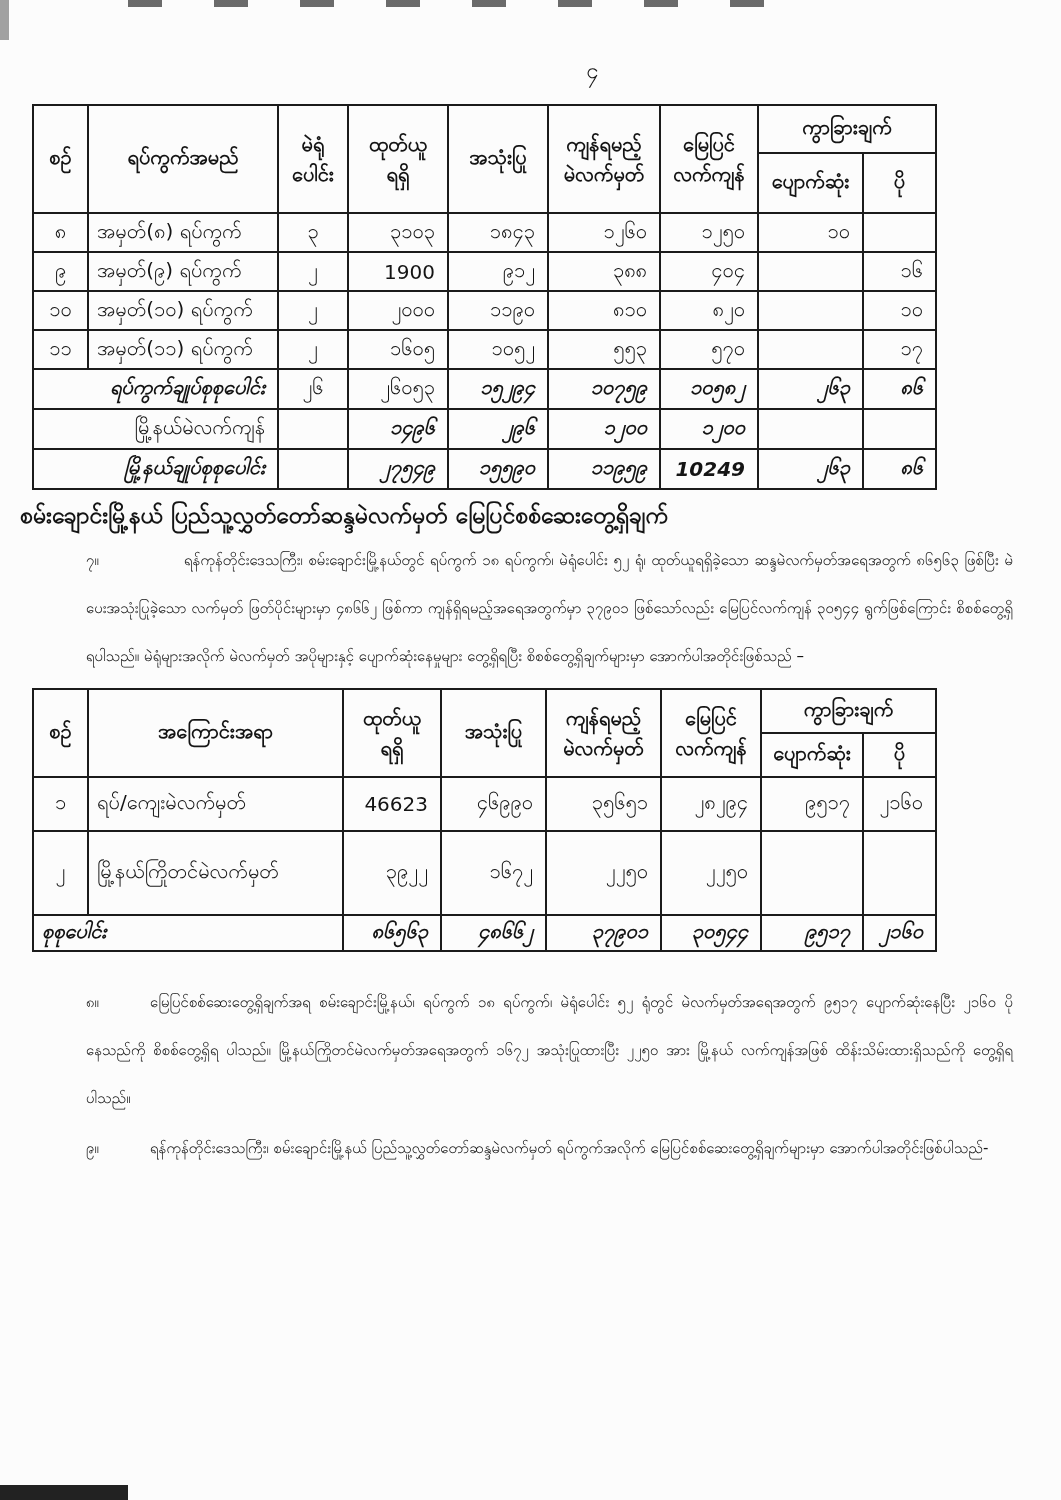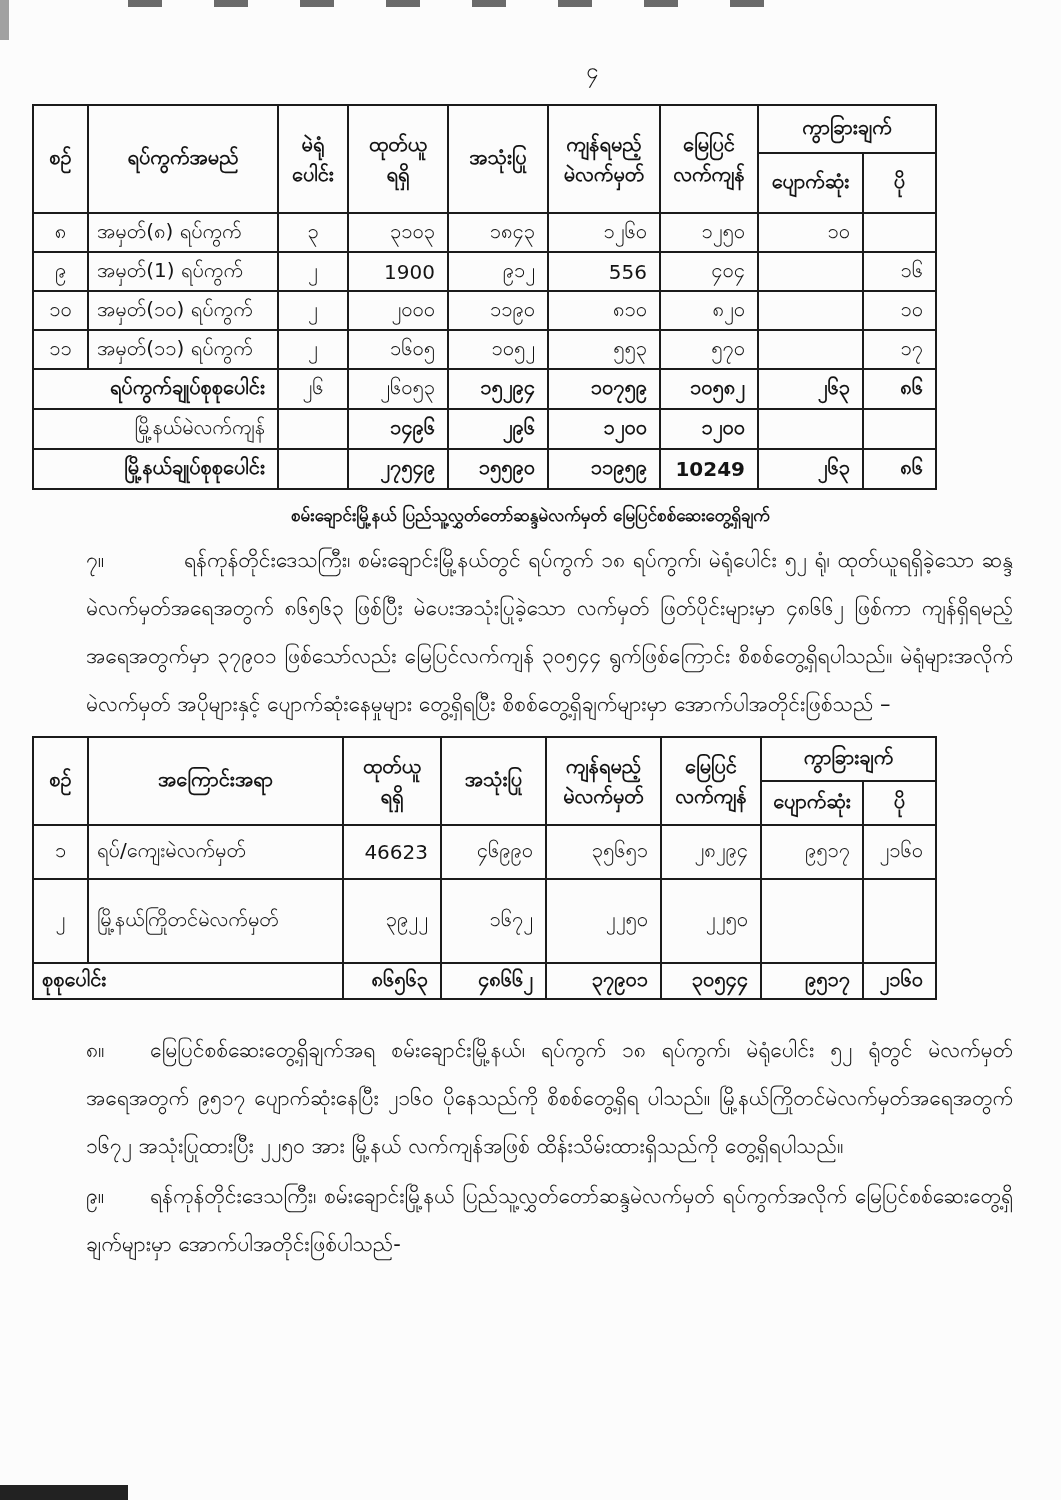--- a/index.html
+++ b/index.html
@@ -59,31 +59,31 @@
   .t2 { margin-top:8px; margin-bottom:26px; }
   .t2 tr.row-h1 { height:44px; }
   .t2 tr.row-h2 { height:44px; }
   .t2 tr.r1 { height:54px; }
   .t2 tr.r2 { height:84px; }
   .t2 tr.sum { height:34px; }
   td.c { text-align:center; }
   td.l { text-align:left; }
   td.r { text-align:right; padding-right:12px; }
   td.ctr { text-align:left; }
-  .bold { font-weight:bold; }
+  .bold { font-weight:bold;font-style:italic; }
   .section-heading {
-    text-align:center;
+    text-align:left;
     font-weight:bold;
-    font-size:17px;
+    font-size:23px;
     margin:8px 20px 2px 20px;
     line-height:34px;
   }
   .para {
     margin:0 48px 0 86px;
-    font-size:21px;
+    font-size:15px;
     line-height:48px;
     text-align:justify;
   }
   .p7 { margin-top:4px; }
   .p8 { margin-top:26px; }
   .p9 { margin-top:2px; }
   .pnum { display:inline-block; }
   .p7 .pnum { width:98px; }
   .p8 .pnum { width:64px; }
   .p9 .pnum { width:64px; }
@@ -134,25 +134,25 @@
     <td class="c">၃</td>
     <td class="r">၃၁၀၃</td>
     <td class="r">၁၈၄၃</td>
     <td class="r">၁၂၆၀</td>
     <td class="r">၁၂၅၀</td>
     <td class="r">၁၀</td>
     <td class="r"></td>
   </tr>
   <tr class="data">
     <td class="c">၉</td>
-    <td class="l">အမှတ်(1) ရပ်ကွက်</td>
+    <td class="l">အမှတ်(၉) ရပ်ကွက်</td>
     <td class="c">၂</td>
     <td class="r">1900</td>
     <td class="r">၉၁၂</td>
-    <td class="r">556</td>
+    <td class="r">၃၈၈</td>
     <td class="r">၄၀၄</td>
     <td class="r"></td>
     <td class="r">၁၆</td>
   </tr>
   <tr class="data">
     <td class="c">၁၀</td>
     <td class="l">အမှတ်(၁၀) ရပ်ကွက်</td>
     <td class="c">၂</td>
     <td class="r">၂၀၀၀</td>
     <td class="r">၁၁၉၀</td>

